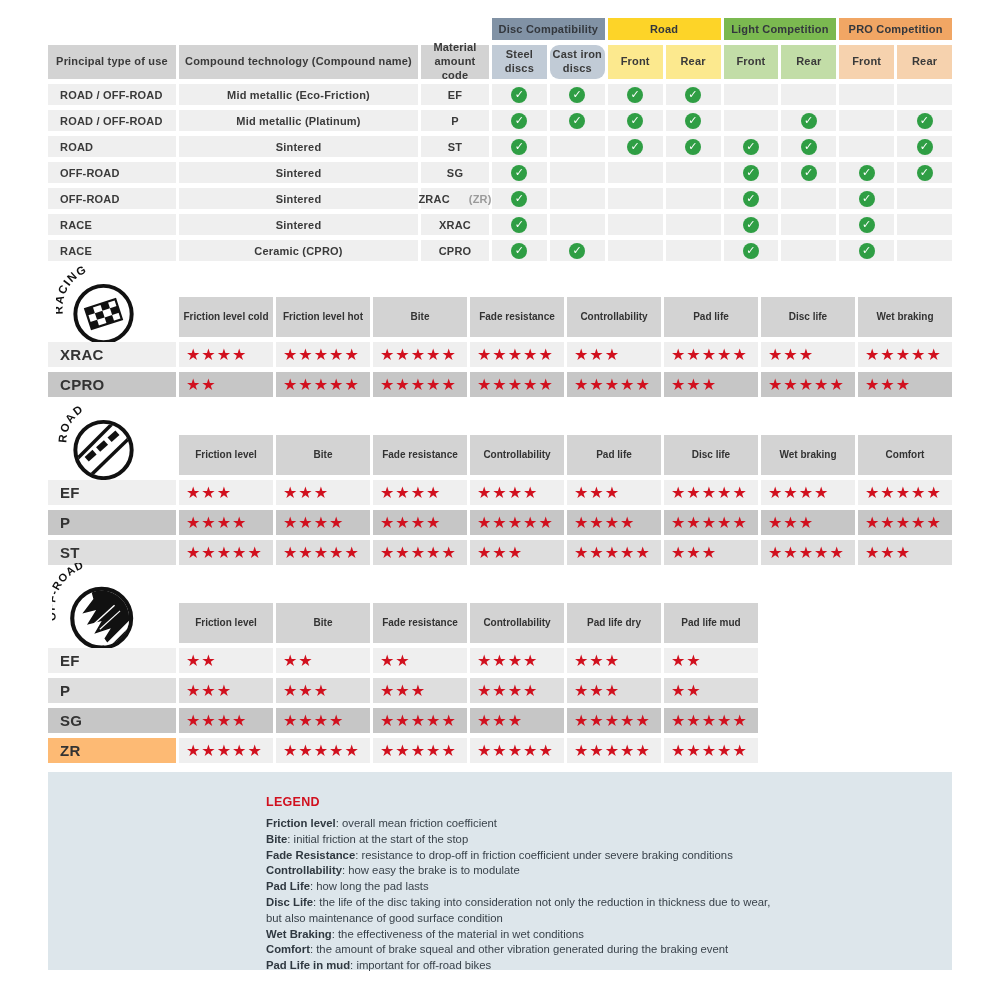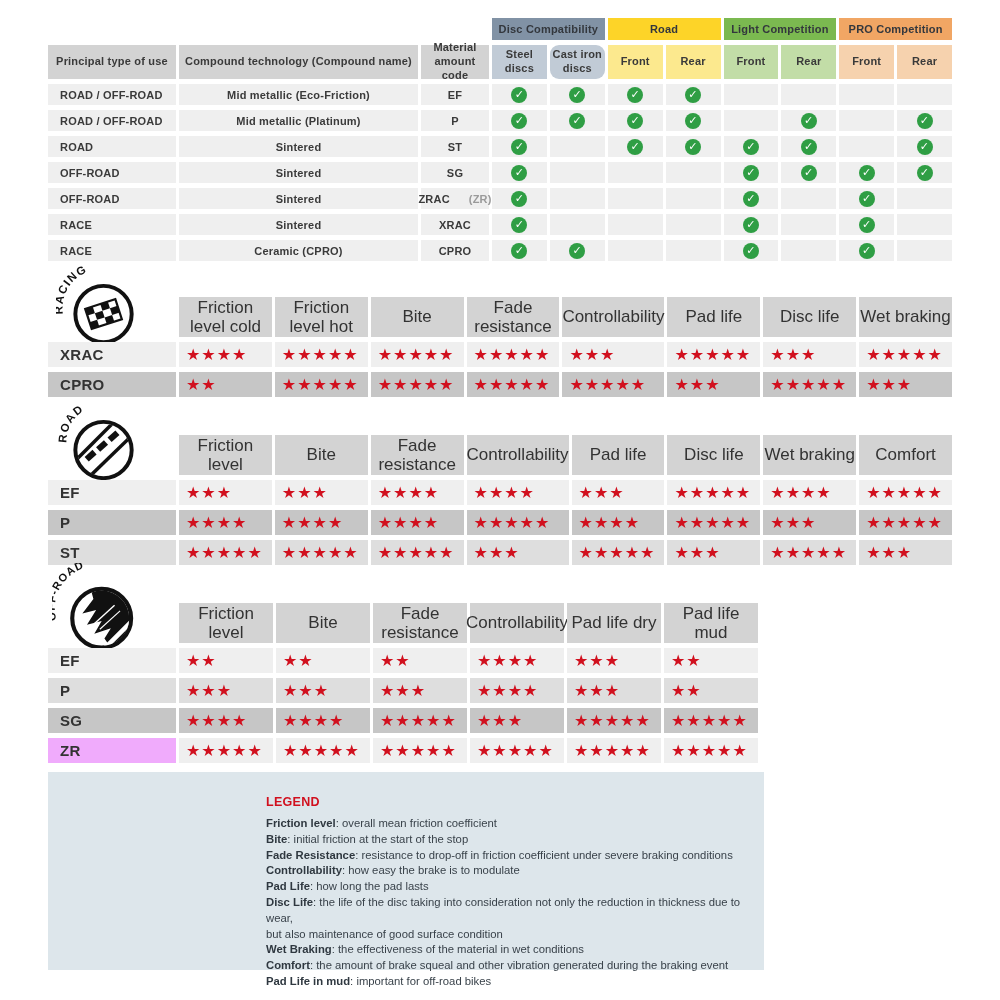--- a/index.html
+++ b/index.html
@@ -24,33 +24,33 @@
 
   
   .rating-grid{position:absolute;display:grid;column-gap:3px;row-gap:5px;}
   #grid-racing{left:48px;top:297px;width:904px;grid-template-columns:128px repeat(8,1fr);
     grid-template-rows:40px repeat(2,25px);}
   #grid-road{left:48px;top:435px;width:904px;grid-template-columns:128px repeat(8,1fr);
     grid-template-rows:40px repeat(3,25px);}
   #grid-offroad{left:48px;top:603px;width:710px;grid-template-columns:128px repeat(6,94px);
     grid-template-rows:40px repeat(4,25px);}
   .rh{background:var(--header-gray,#d3d3d3);display:flex;align-items:center;justify-content:center;
-    text-align:center;font-size:17px;font-weight:400;line-height:1.12;color:#333;}
+    text-align:center;font-size:10px;font-weight:700;line-height:1.12;color:#333;}
   .rl{display:flex;align-items:center;padding-left:12px;font-size:15px;font-weight:700;color:#333;letter-spacing:.3px;}
   .rs{display:flex;align-items:center;padding-left:7px;overflow:hidden;}
   .stars{color:var(--star-red,#d1101e);font-size:16px;letter-spacing:1px;line-height:1;white-space:nowrap;}
 
   
   .badge{position:absolute;}
   #badge-racing{left:56px;top:263px;width:88px;height:88px;}
   #badge-road{left:56px;top:399px;width:88px;height:88px;}
   #badge-offroad{left:52px;top:563px;width:92px;height:92px;}
 
   
-  .legend{position:absolute;left:48px;top:772px;width:716px;height:198px;background:var(--legend-bg,#dde6eb);}
+  .legend{position:absolute;left:48px;top:772px;width:904px;height:198px;background:var(--legend-bg,#dde6eb);}
   .legend-inner{padding:23px 20px 0 218px;}
   .legend-title{color:var(--star-red,#d1101e);font-weight:700;font-size:12.5px;letter-spacing:.3px;margin-bottom:7px;}
   .legend-line{font-size:11.3px;line-height:15.8px;color:#39424a;}
   .legend-line b{font-weight:700;color:#2f3840;}
 </style>
 </head>
 <body>
 
 <div class="page">
 
@@ -476,21 +476,21 @@
       </div>
       <div class="rs" style="background: rgb(198, 198, 198);">
         <span class="stars">★★★</span>
       </div>
       <div class="rs" style="background: rgb(198, 198, 198);">
         <span class="stars">★★★★★</span>
       </div>
       <div class="rs" style="background: rgb(198, 198, 198);">
         <span class="stars">★★★★★</span>
       </div>
-      <div class="rl" style="background: #f0abfc;">ZR</div>
+      <div class="rl" style="background: #fdba74;">ZR</div>
       <div class="rs" style="background: rgb(239, 239, 239);">
         <span class="stars">★★★★★</span>
       </div>
       <div class="rs" style="background: rgb(239, 239, 239);">
         <span class="stars">★★★★★</span>
       </div>
       <div class="rs" style="background: rgb(239, 239, 239);">
         <span class="stars">★★★★★</span>
       </div>
       <div class="rs" style="background: rgb(239, 239, 239);">

